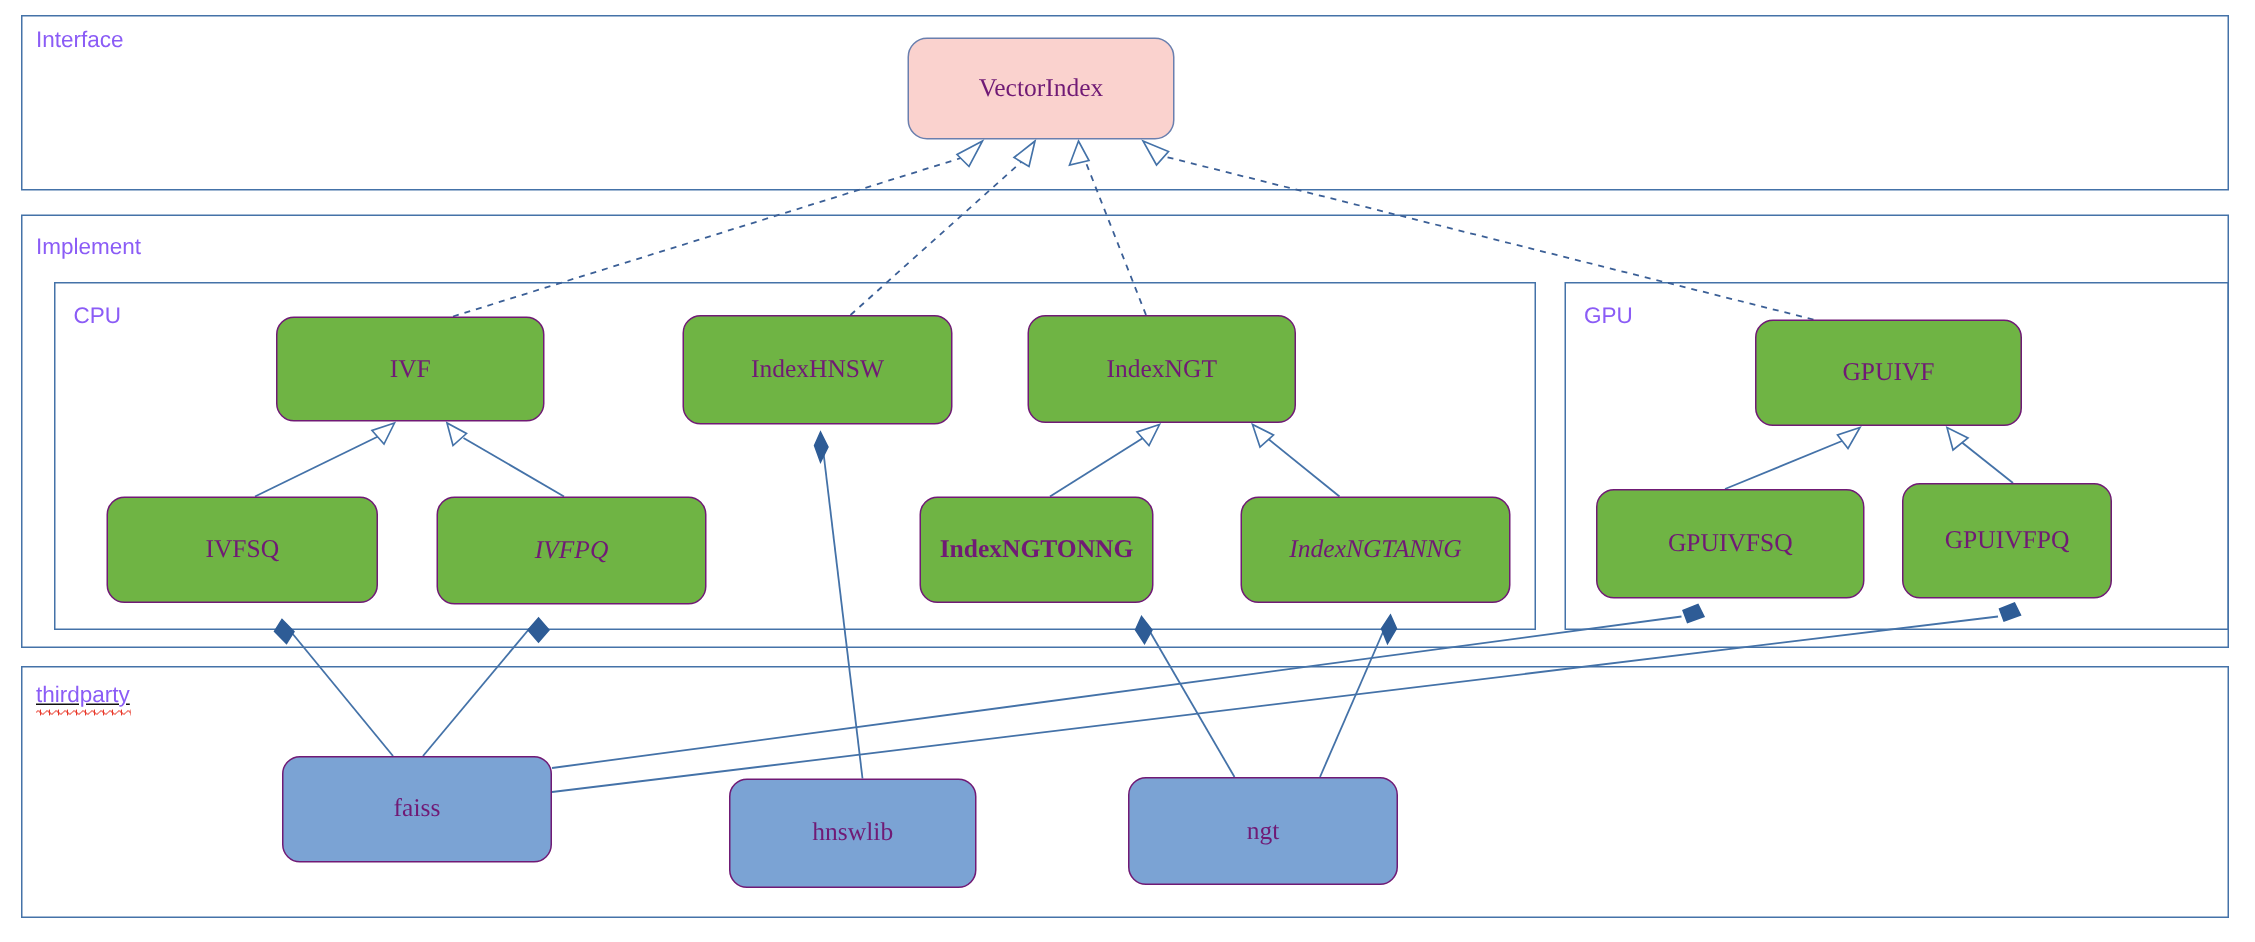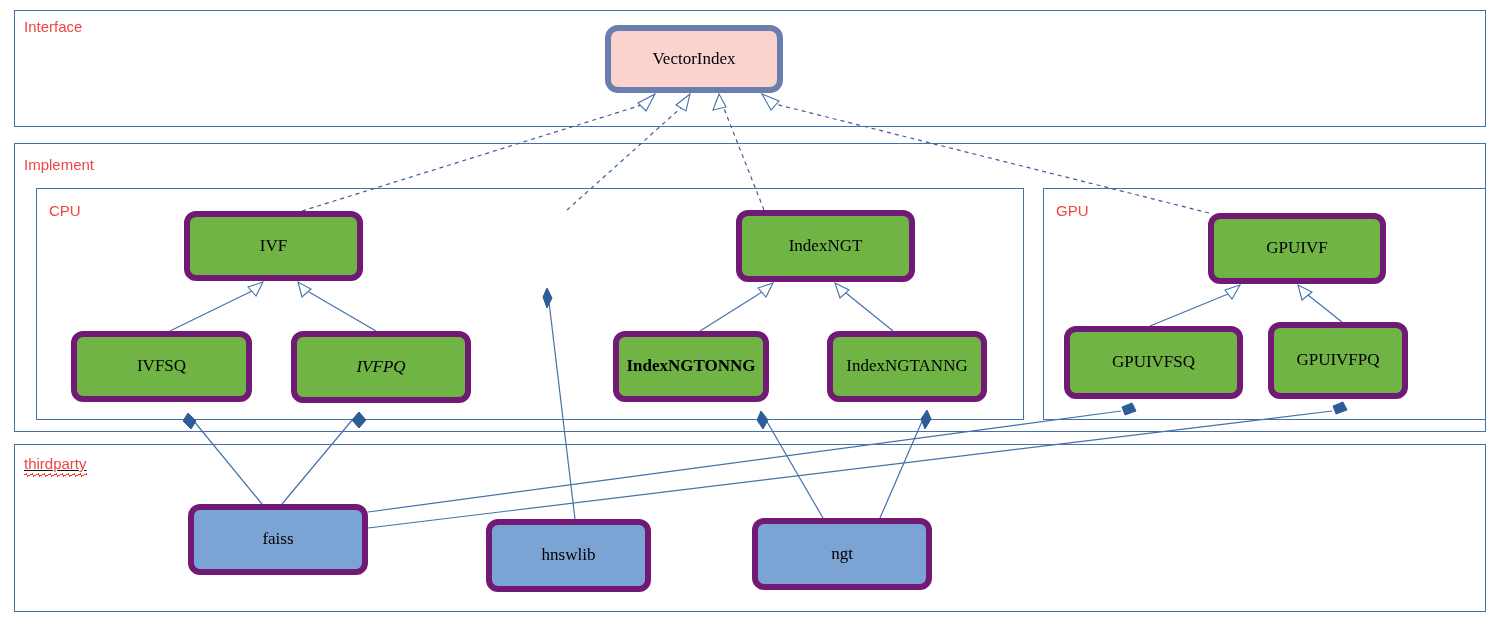--- a/index.html
+++ b/index.html
@@ -14,21 +14,21 @@
   .frame{
     position:absolute;
     border:1px solid #4472a8;
     background:transparent;
     box-sizing:border-box;
   }
   .frame-label{
     position:absolute;
     font-family:"Liberation Sans", sans-serif;
     font-size:15px;
-    color:#ef4444;
+    color:#8b5cf6;
     white-space:nowrap;
     letter-spacing:0px;
   }
   .frame-label.spell{
     text-decoration:underline;
     text-decoration-color:#111111;
     text-underline-offset:1px;
   }
   .squiggle{
     position:absolute;
@@ -40,28 +40,28 @@
       radial-gradient(circle at 4.5px 1px, rgba(0,0,0,0) 1.4px, #e8382a 1.5px, #e8382a 2.1px, rgba(0,0,0,0) 2.2px);
     background-size:6px 4px;
     background-repeat:repeat-x;
     pointer-events:none;
   }
 
   
   .node{
     position:absolute;
     box-sizing:border-box;
-    border:6px solid #701a75;
+    border:1px solid #701a75;
     border-radius:12px;
     display:flex;
     align-items:center;
     justify-content:center;
     font-family:"Liberation Serif", serif;
     font-size:17px;
-    color:#000000;
+    color:#701a75;
     text-align:center;
     line-height:1.1;
   }
   .node.iface{ background:#fad2ce; border-color:#6a7fae; border-radius:13px;}
   .node.impl { background:#6fb444; }
   .node.lib  { background:#7ba3d4; }
 
   svg.edges{
     position:absolute;left:0;top:0;width:1503px;height:628px;
     pointer-events:none;
@@ -179,32 +179,33 @@
     <g>
       <line class="solid" x1="880" y1="518" x2="923" y2="419"></line>
       <polygon class="filled" points="927,410 921,419 925,429 931,419"></polygon>
     </g>
   </svg>
 
   <div class="node iface" style="left:605px;top:25px;width:178px;height:68px;">VectorIndex</div>
 
   <div class="node impl" style="left:184px;top:211px;width:179px;height:70px;">IVF</div>
 
-
-  <div class="node impl" style="left:736px;top:210px;width:179px;height:72px;">IndexNGT</div>
+  <div class="node impl" style="left:455px;top:210px;width:180px;height:73px;">IndexHNSW</div>
+
+  <div class="node impl" style="left:685px;top:210px;width:179px;height:72px;">IndexNGT</div>
 
   <div class="node impl" style="left:71px;top:331px;width:181px;height:71px;">IVFSQ</div>
 
   <div class="node impl" style="left:291px;top:331px;width:180px;height:72px;font-style:italic;">IVFPQ</div>
 
   <div class="node impl" style="left:613px;top:331px;width:156px;height:71px;font-weight:bold;">IndexNGTONNG</div>
 
-  <div class="node impl" style="left:827px;top:331px;width:160px;height:71px;">IndexNGTANNG</div>
-
-  <div class="node impl" style="left:1170px;top:213px;width:178px;height:71px;margin-left:38px;">GPUIVF</div>
+  <div class="node impl" style="left:827px;top:331px;width:180px;height:71px;font-style:italic;">IndexNGTANNG</div>
+
+  <div class="node impl" style="left:1170px;top:213px;width:178px;height:71px;">GPUIVF</div>
 
   <div class="node impl" style="left:1064px;top:326px;width:179px;height:73px;">GPUIVFSQ</div>
 
   <div class="node impl" style="left:1268px;top:322px;width:140px;height:77px;">GPUIVFPQ</div>
 
   <div class="node lib" style="left:188px;top:504px;width:180px;height:71px;">faiss</div>
 
   <div class="node lib" style="left:486px;top:519px;width:165px;height:73px;">hnswlib</div>
 
   <div class="node lib" style="left:752px;top:518px;width:180px;height:72px;">ngt</div>

